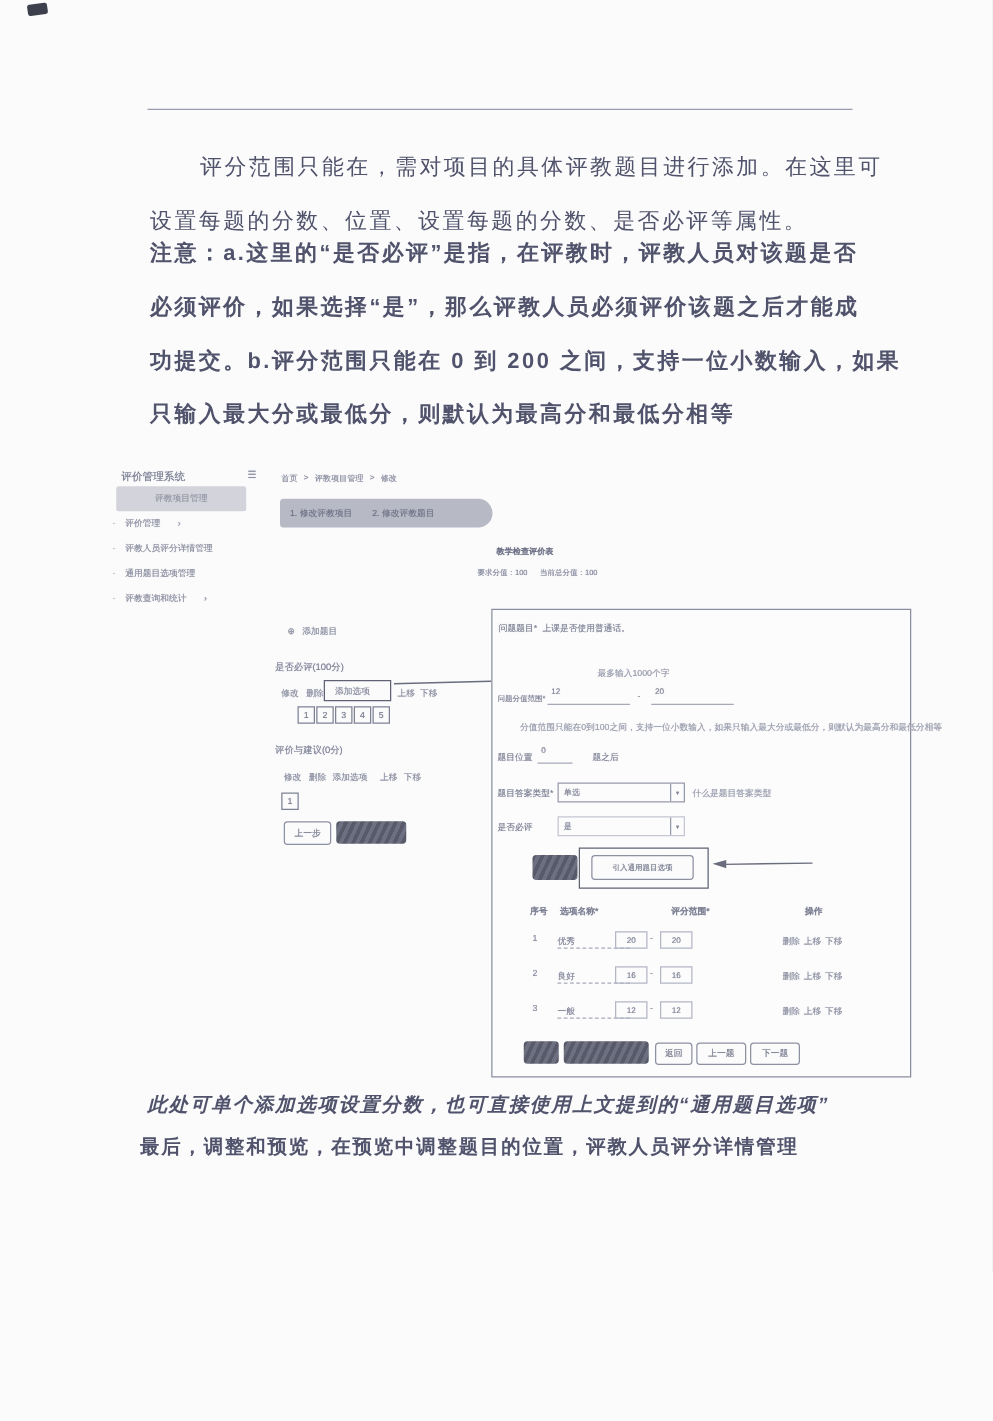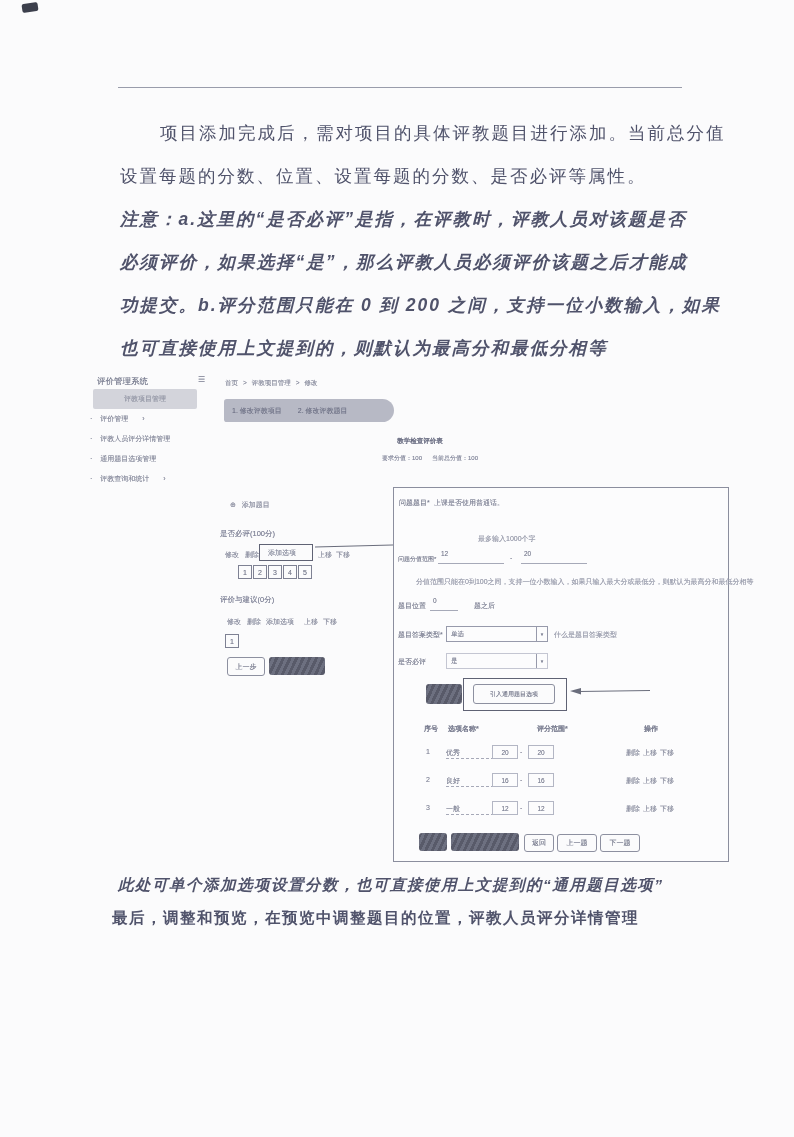--- a/index.html
+++ b/index.html
@@ -49,29 +49,29 @@
 </style>
 </head>
 <body>
 
 <div class="page">
 
   <div class="artifact"></div>
   <div class="hr"></div>
 
   <div class="para p1" style="left:120px;top:112px;">
-    <div class="line indent">项目添加完成后，需对项目的具体评教题目进行添加。当前总分值</div>
+    <div class="line indent">评分范围只能在，需对项目的具体评教题目进行添加。在这里可</div>
     <div class="line">设置每题的分数、位置、设置每题的分数、是否必评等属性。</div>
   </div>
 
-  <div class="para note" style="left:120px;top:198px;font-style:italic;">
+  <div class="para note" style="left:120px;top:181px;">
     <div class="line">注意：a.这里的“是否必评”是指，在评教时，评教人员对该题是否</div>
     <div class="line">必须评价，如果选择“是”，那么评教人员必须评价该题之后才能成</div>
     <div class="line">功提交。b.评分范围只能在 0 到 200 之间，支持一位小数输入，如果</div>
-    <div class="line">也可直接使用上文提到的，则默认为最高分和最低分相等</div>
+    <div class="line">只输入最大分或最低分，则默认为最高分和最低分相等</div>
   </div>
 
   <div class="shot">
 
     <div class="t sb-title" style="left:12px;top:8px;">评价管理系统</div>
     <div class="t" style="left:113px;top:7px;font-size:8px;color:#8c8fa1;">☰</div>
 
     <div class="sb-active">
       <span>评教项目管理</span>
     </div>

